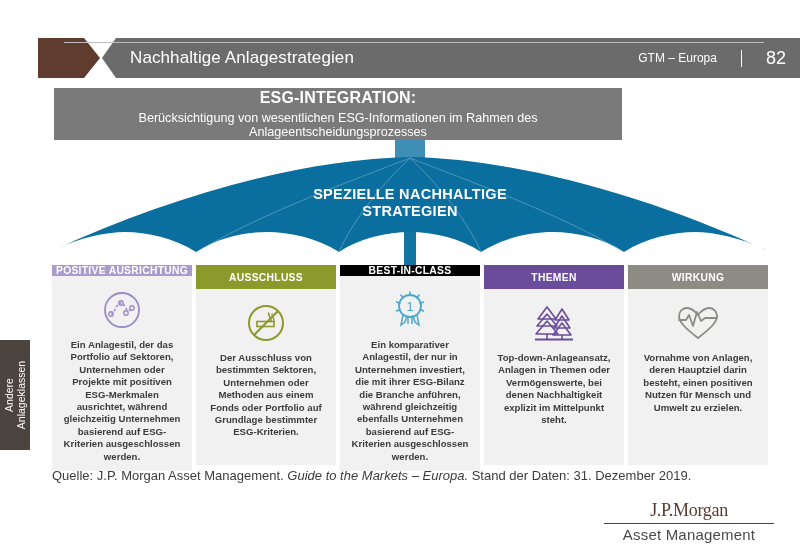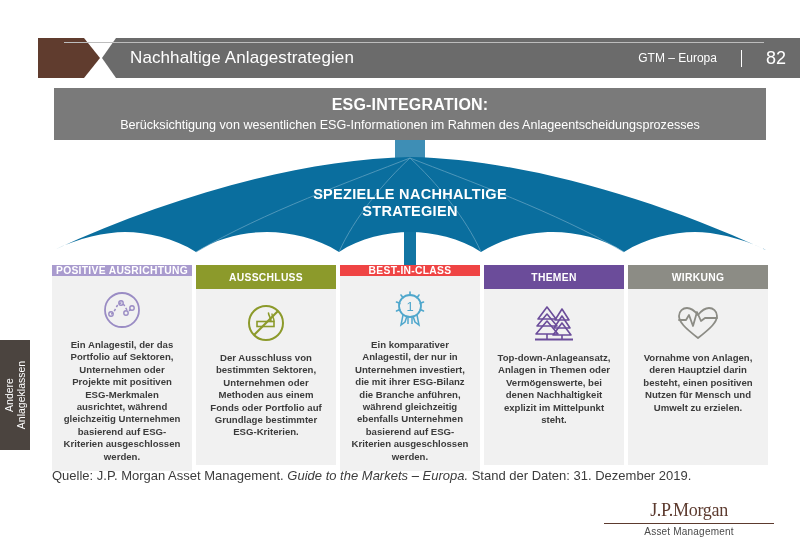--- a/index.html
+++ b/index.html
@@ -52,21 +52,21 @@
   }
   .side-tab-label {
     transform:rotate(-90deg);
     white-space:nowrap;
     color:#ffffff; font-size:10.5px; line-height:12px;
     text-align:center; font-weight:400;
   }
 
   
   .esg-banner {
-    position:absolute; left:54px; top:88px; width:712px; height:52px;
+    position:absolute; left:54px; top:88px; width:568px; height:52px;
     background:#7A7A7A;
     display:flex; flex-direction:column;
     align-items:center; justify-content:center;
     color:#ffffff; text-align:center;
   }
   .esg-title { font-size:16px; font-weight:bold; letter-spacing:0.2px; }
   .esg-sub { font-size:12.6px; font-weight:400; margin-top:4px; }
 
   
   .umbrella-wrap {
@@ -114,21 +114,21 @@
     position:absolute; right:26px; top:498px;
     text-align:center; width:170px;
   }
   .logo-main {
     font-family:"Liberation Serif", serif;
     font-size:18px; color:#5C3A2E; letter-spacing:-0.3px;
     line-height:24px;
   }
   .logo-rule { height:1px; background:#5C3A2E; margin:1px 0 2px 0; }
   .logo-sub {
-    font-size:10px; color:#4a4a4a; letter-spacing:0.2px;
+    font-size:15px; color:#4a4a4a; letter-spacing:0.2px;
   }
 </style>
 </head>
 <body>
 
 <div class="header-bar">
   <div class="header-accent"></div>
   <div class="header-gray"></div>
   <div class="header-title">Nachhaltige Anlagestrategien</div>
   <div class="header-right">
@@ -215,21 +215,21 @@
           <path d="M26,19.5 C 26,15 23.5,14 23.5,11" fill="none" stroke="#8C9A2B" stroke-width="1.6" stroke-linecap="round"></path>
           <path d="M29,19 C 29,15.5 27,14.5 27,12" fill="none" stroke="#8C9A2B" stroke-width="1.4" stroke-linecap="round"></path>
           <line x1="9" y1="33" x2="33" y2="9" stroke="#8C9A2B" stroke-width="2.2"></line>
         </svg>
       </div>
       <div class="col-text">Der Ausschluss von bestimmten Sektoren, Unternehmen oder Methoden aus einem Fonds oder Portfolio auf Grundlage bestimmter ESG-Kriterien.</div>
     </div>
   </div>
 
   <div class="column">
-    <div class="col-header" style="background:#ef4444">BEST-IN-CLASS</div>
+    <div class="col-header" style="background:#000000">BEST-IN-CLASS</div>
     <div class="col-body">
       <div class="col-icon">
         <svg width="42" height="42" viewBox="0 0 42 42">
           <circle cx="21" cy="17" r="11" fill="none" stroke="#4FA7CC" stroke-width="1.8"></circle>
           <g stroke="#4FA7CC" stroke-width="1.6" stroke-linecap="round">
             <line x1="21" y1="3" x2="21" y2="6.5"></line>
             <line x1="12" y1="6" x2="14" y2="8.8"></line>
             <line x1="30" y1="6" x2="28" y2="8.8"></line>
             <line x1="7.5" y1="13" x2="10.8" y2="14.3"></line>
             <line x1="34.5" y1="13" x2="31.2" y2="14.3"></line>

